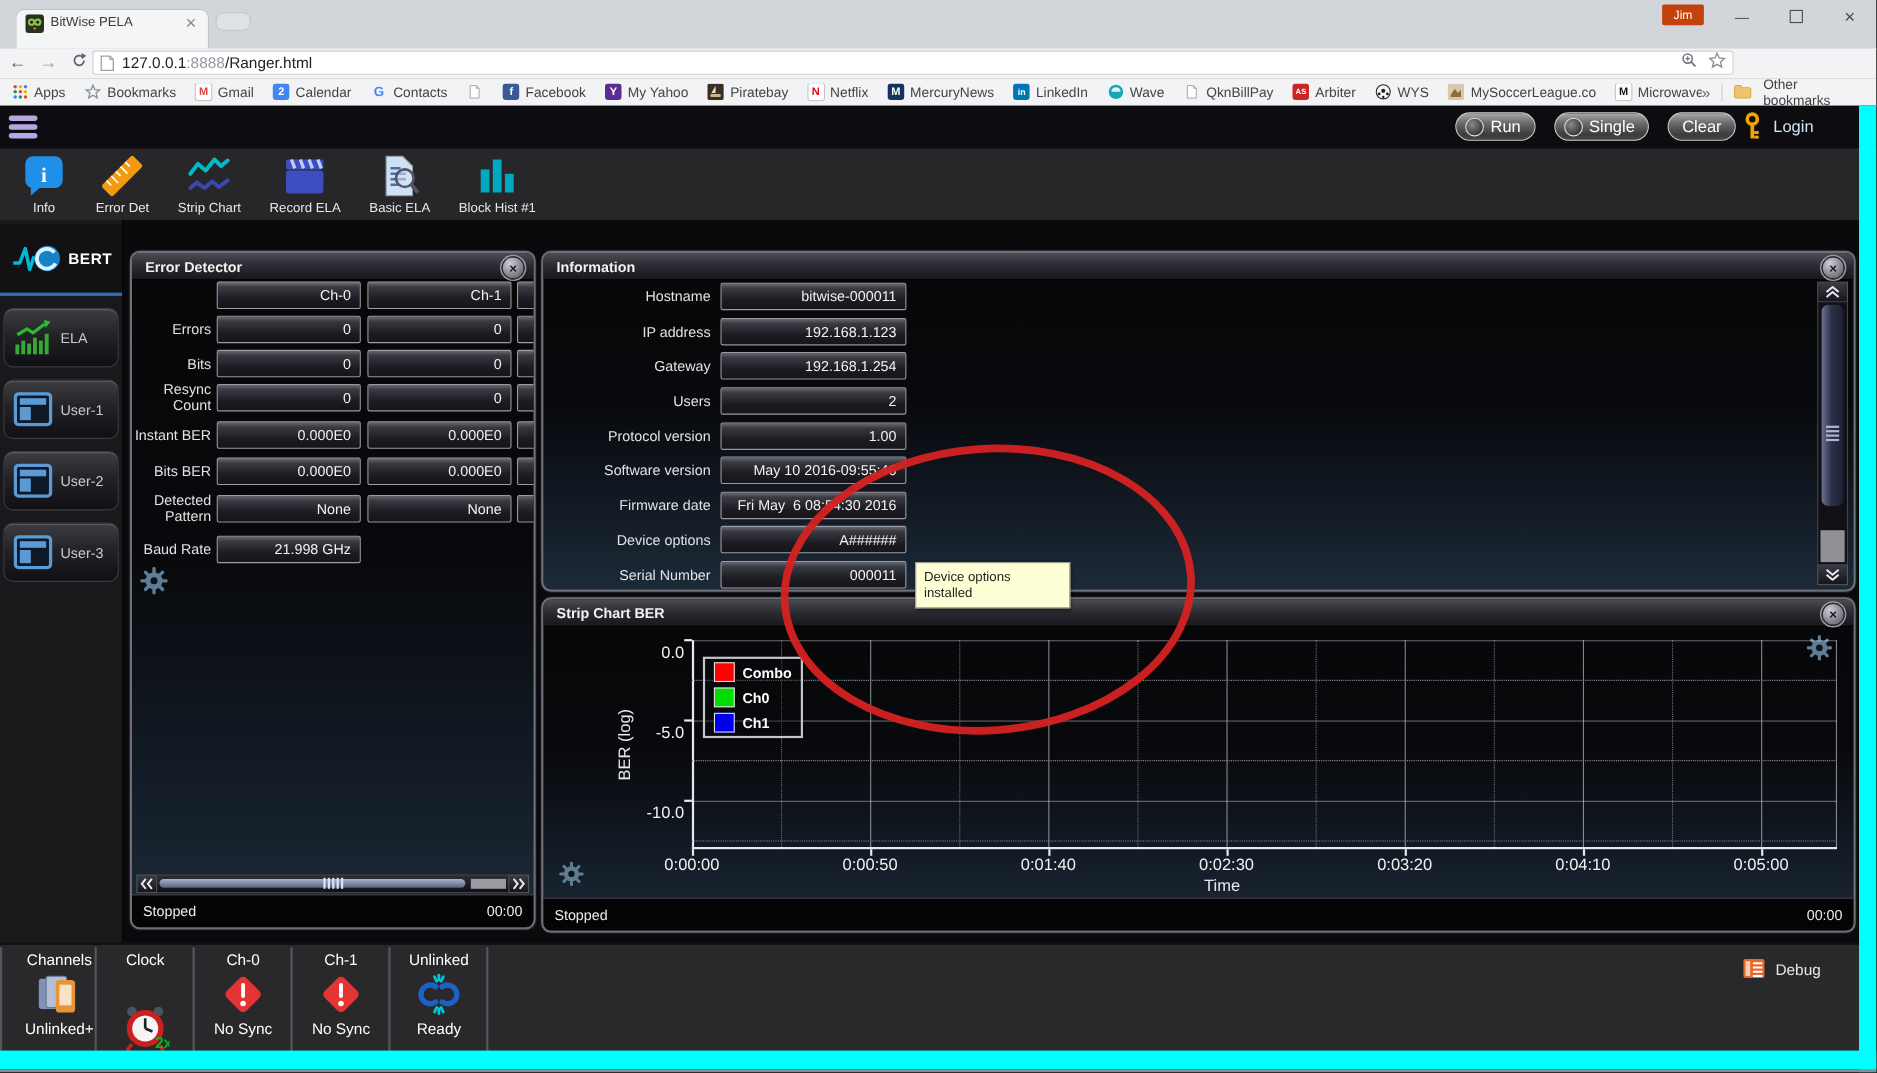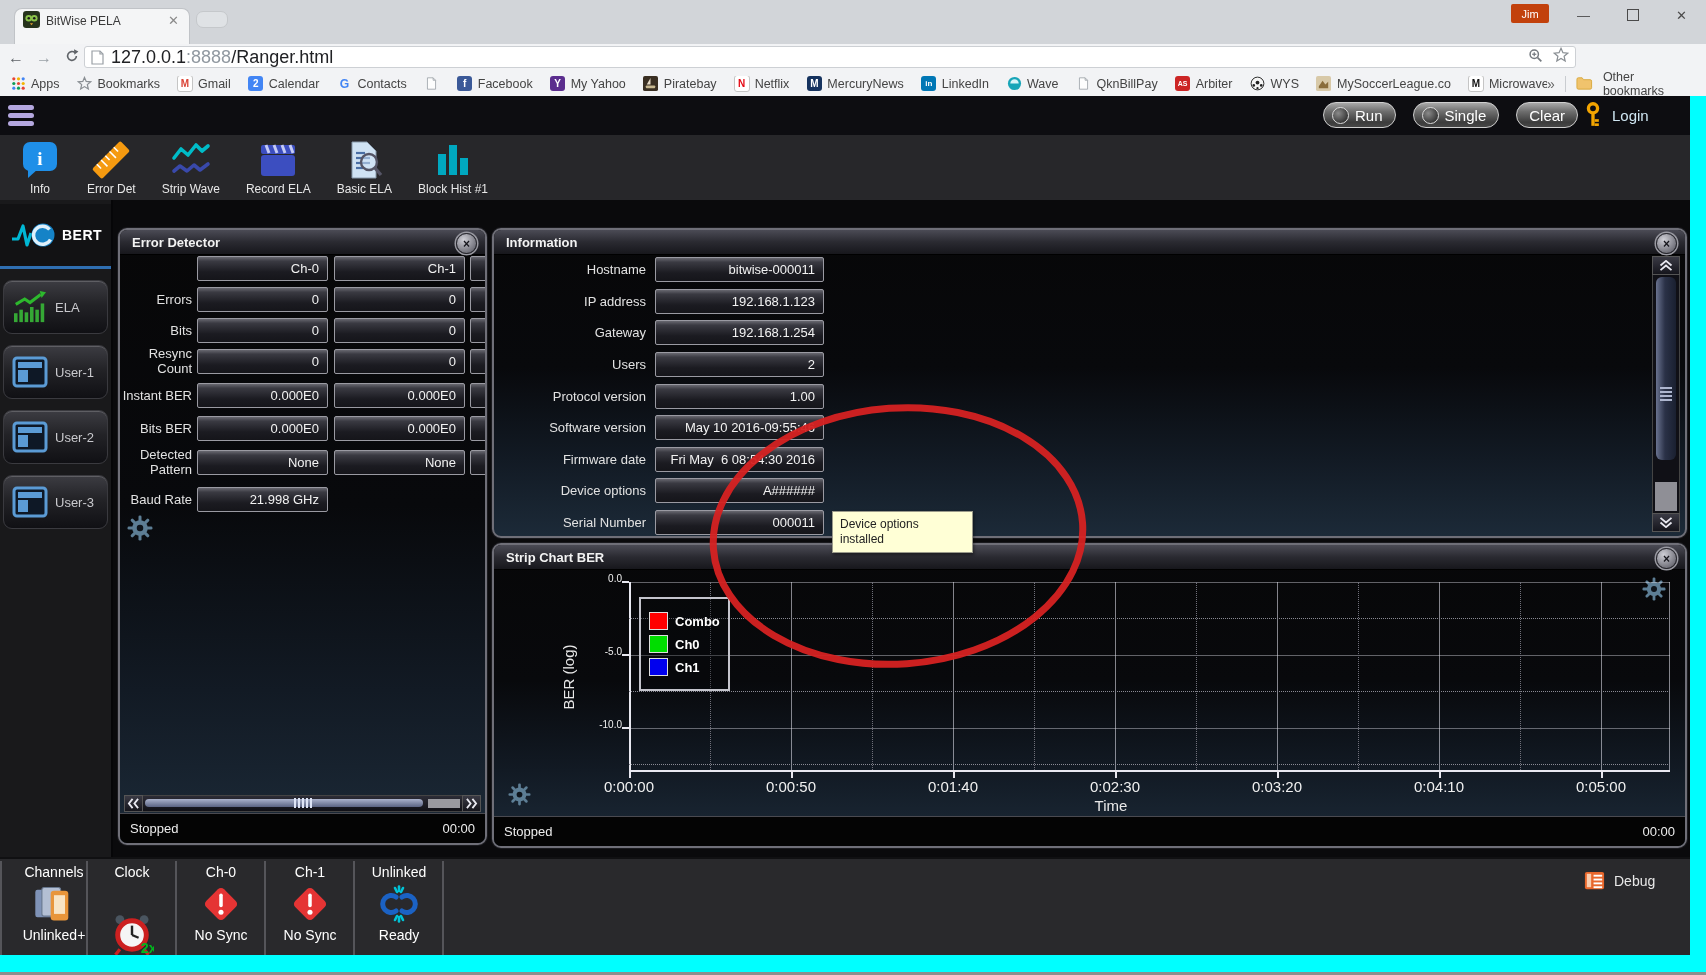--- a/index.html
+++ b/index.html
@@ -1,38 +1,38 @@
 <!DOCTYPE html>
 <html><head>
 <meta charset="utf-8">
 <style>
   html,body{margin:0;padding:0;background:#333;}
   .screen{position:relative;width:1706px;height:975px;background:#0b0b0d;
     font-family:"Liberation Sans",sans-serif;overflow:hidden;user-select:none;}
   
   .tabstrip{position:absolute;left:0;top:0;width:1706px;height:44px;background:#d2d5d9;border-bottom:1px solid #b8bbbf;}
   .tab{position:absolute;left:14px;top:8px;width:176px;height:36px;background:#f4f5f6;
-    border-radius:8px 8px 0 0;display:flex;align-items:flex-end;padding:16px 8px;box-sizing:border-box;
+    border-radius:8px 8px 0 0;display:flex;align-items:flex-start;padding:4px 8px;box-sizing:border-box;
     border:1px solid #c0c3c7;border-bottom:none;}
   .tab .fav{width:17px;height:17px;margin-right:6px;flex:0 0 auto;}
   .tab .t-title{font-size:12px;color:#3a3a3a;flex:1;white-space:nowrap;overflow:hidden;}
   .tab .t-close{color:#8a8a8a;font-size:13px;padding:0 2px;cursor:pointer;}
   .tabstub{position:absolute;left:196px;top:11px;width:30px;height:15px;background:#dfe2e5;border-radius:7px;border:1px solid #c5c8cb;}
   .user-badge{position:absolute;left:1511px;top:4px;width:38px;height:19px;background:#c2410c;color:#fff;
     font-size:11px;display:flex;align-items:center;justify-content:center;border-radius:2px;}
   .winbtns{position:absolute;right:0;top:0;height:30px;display:flex;}
   .winbtn{width:49px;height:30px;display:flex;align-items:center;justify-content:center;color:#4a4a4a;font-size:13px;}
   .winbtn .sq{width:10px;height:10px;border:1.5px solid #4a4a4a;display:block;}
   .navrow{position:absolute;left:0;top:44px;width:1706px;height:27px;background:#f2f3f5;display:flex;align-items:center;}
   .navbtn{width:24px;text-align:center;font-size:16px;color:#9aa0a6;margin-left:4px;}
   .navbtn.dark{color:#5f6368;}
   .urlbox{position:absolute;left:84px;top:2px;width:1492px;height:22px;background:#fff;border:1px solid #cdd0d4;
     border-radius:3px;display:flex;align-items:center;padding:0 6px;box-sizing:border-box;}
   .urlbox .page-ic{width:13px;height:15px;margin-right:7px;}
-  .url-text{font-size:18px;color:#202124;white-space:nowrap;}
+  .url-text{font-size:14px;color:#202124;white-space:nowrap;}
   .url-text .port{color:#9098a0;}
   .url-right{margin-left:auto;display:flex;align-items:center;gap:10px;}
   .nav-right{position:absolute;right:6px;top:46px;display:flex;align-items:center;gap:14px;height:24px;}
   .bookbar{position:absolute;left:0;top:71px;width:1706px;height:25px;background:#f2f3f5;border-bottom:1px solid #cfd2d6;
     display:flex;align-items:center;font-size:12.5px;color:#444;}
   #bookmarks-left{display:flex;align-items:center;gap:17px;padding-left:10px;overflow:hidden;white-space:nowrap;}
   .bm{display:flex;align-items:center;gap:5px;cursor:pointer;}
   .bm .bi{width:16px;height:16px;display:inline-flex;align-items:center;justify-content:center;flex:0 0 auto;}
   .tile{width:15px;height:15px;border-radius:3px;display:inline-flex;align-items:center;justify-content:center;
     font-weight:bold;font-size:10px;line-height:1;}
@@ -114,25 +114,25 @@
   
   .plot{position:absolute;}
   .gl-v{position:absolute;top:0;width:1px;background:rgba(235,235,245,.55);}
   .gl-v.axis{width:2px;background:#e8e8f0;}
   .gl-h{position:absolute;left:0;height:1px;background:rgba(235,235,245,.40);}
   .gl-dot-h{position:absolute;left:0;height:0;border-top:1px dotted #8a8a94;}
   .gl-dot-v{position:absolute;top:0;width:0;border-left:1px dotted #70707a;}
   .ax-bottom{position:absolute;left:0;bottom:0;height:2px;background:#e8e8f0;width:100%;}
   .tickx{position:absolute;width:2px;height:6px;background:#e8e8f0;}
   .ticky{position:absolute;height:2px;width:7px;background:#e8e8f0;}
-  .ylab{position:absolute;width:54px;text-align:right;color:#f0f0f0;font-size:10px;}
+  .ylab{position:absolute;width:54px;text-align:right;color:#f0f0f0;font-size:15px;margin-top:12px;}
   .xlab{position:absolute;width:80px;text-align:center;color:#f0f0f0;font-size:15px;}
   .axis-title-x{position:absolute;color:#e8e8e8;font-size:15px;}
   .axis-title-y{position:absolute;color:#e8e8e8;font-size:15px;transform:rotate(-90deg);text-align:center;}
-  .legend{position:absolute;border:2px solid #c4c4cc;background:rgba(5,8,12,.35);padding:13px 8px;display:flex;flex-direction:column;gap:5px;}
+  .legend{position:absolute;border:2px solid #c4c4cc;background:rgba(5,8,12,.35);padding:3px 8px;display:flex;flex-direction:column;gap:5px;}
   .leg-item{display:flex;align-items:center;gap:7px;}
   .leg-sw{width:17px;height:16px;border:1px solid #ddd;}
   .leg-tx{color:#fff;font-size:13px;font-weight:bold;}
   
   .tooltip{position:absolute;left:719px;top:311px;width:125px;background:#ffffd6;border:1px solid #9a9a8a;
     color:#222;font-size:12px;line-height:15px;padding:5px 7px;z-index:70;box-shadow:1px 2px 3px rgba(0,0,0,.45);}
   .annot{position:absolute;left:0;top:0;width:100%;height:100%;z-index:60;pointer-events:none;}
   
   .bottombar{position:absolute;left:0;top:857px;width:1690px;height:98px;background:#29292c;border-top:2px solid #101012;box-sizing:border-box;}
   .bb-cell{position:absolute;top:2px;height:94px;width:88px;border-right:2px solid #55555a;box-sizing:border-box;
@@ -441,21 +441,21 @@
               </g>
             </g>
           </svg></span>
         <span class="tlab">Error Det</span>
       </div>
       <div class="tb-item">
         <span class="tico"><svg viewBox="0 0 40 40" width="100%" height="100%">
             <polyline points="3,18 10,9 17,15 25,5 31,11 37,6" fill="none" stroke="#00bcc8" stroke-width="3.6" stroke-linecap="round" stroke-linejoin="round"></polyline>
             <polyline points="3,31 9,26 16,31 23,25 29,30 37,24" fill="none" stroke="#3949ab" stroke-width="3.6" stroke-linecap="round" stroke-linejoin="round"></polyline>
           </svg></span>
-        <span class="tlab">Strip Wave</span>
+        <span class="tlab">Strip Chart</span>
       </div>
       <div class="tb-item">
         <span class="tico"><svg viewBox="0 0 40 40" width="100%" height="100%">
             <rect x="3" y="5" width="34" height="9" rx="2" fill="#3c4ec0"></rect>
             <g stroke="#c5cbf5" stroke-width="3">
               <line x1="8" y1="5" x2="11" y2="13"></line>
               <line x1="16" y1="5" x2="19" y2="13"></line>
               <line x1="24" y1="5" x2="27" y2="13"></line>
               <line x1="32" y1="5" x2="35" y2="13"></line>
             </g>

